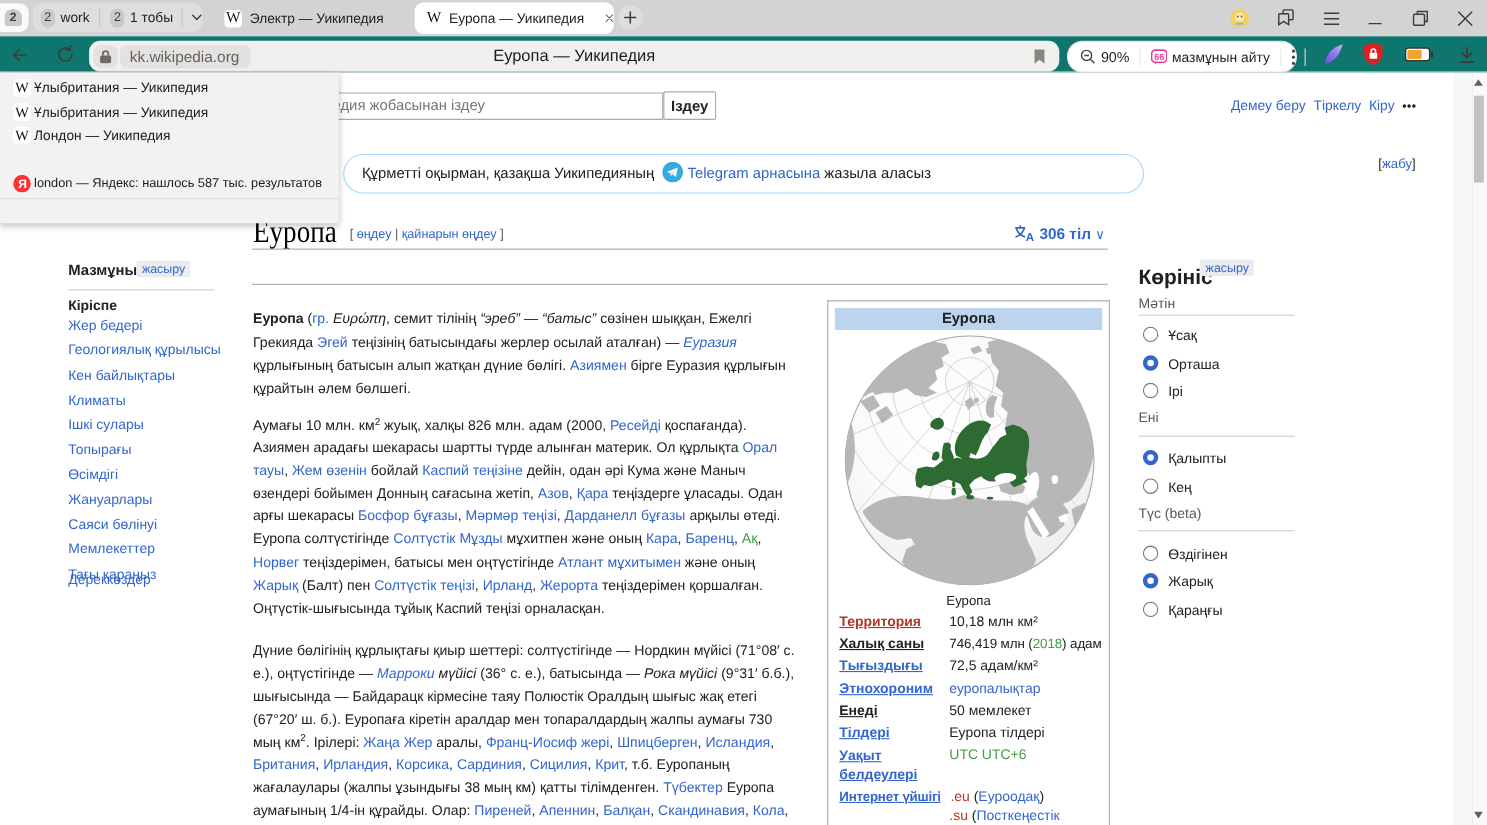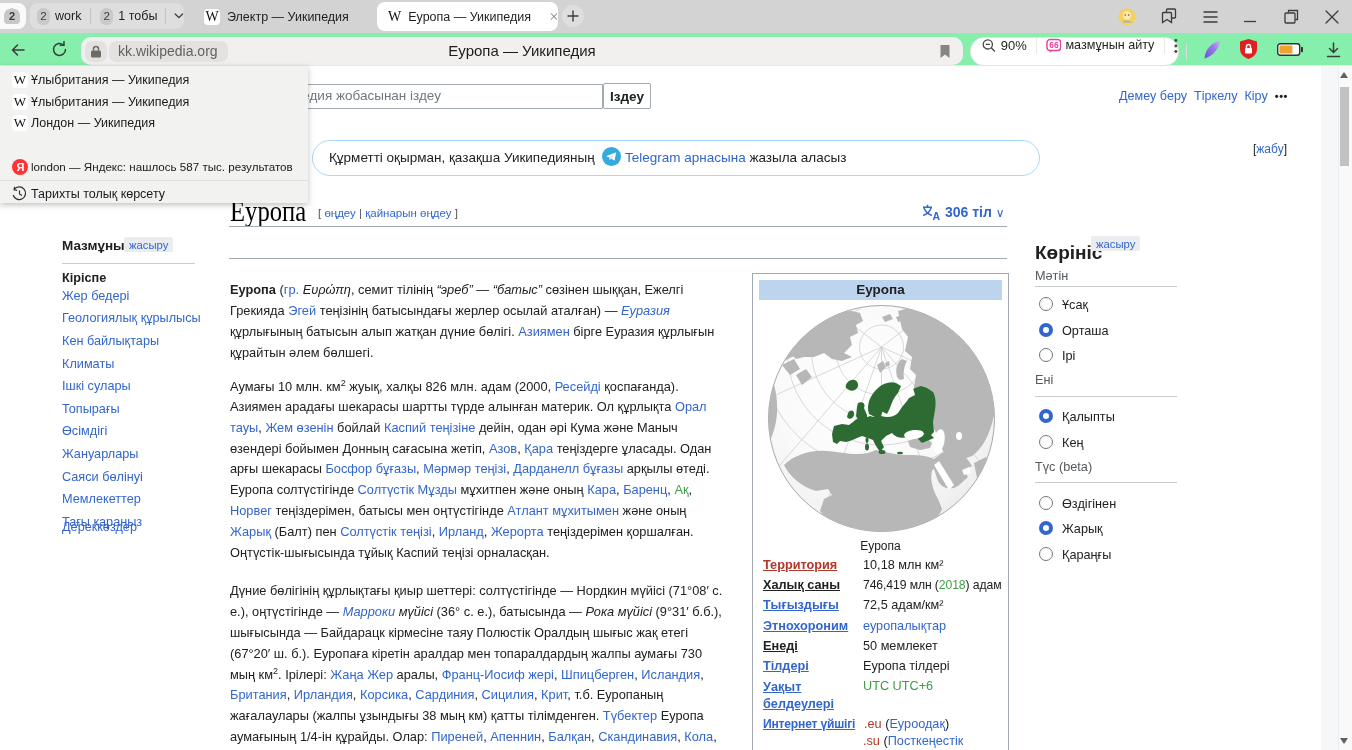--- a/index.html
+++ b/index.html
@@ -29,28 +29,28 @@
   .wtile { width:16px; height:16px; background:#fff; border-radius:4px; text-align:center;
      font-family:"Liberation Serif",serif; font-size:14px; line-height:16px; color:#111; }
   #tab1 { position:absolute; left:204px; top:0; height:33px; display:flex; align-items:center; gap:7px;}
   #tabactive { position:absolute; left:377px; top:2px; width:181px; height:29px; background:#fff;
      border-radius:8px; display:flex; align-items:center; gap:7px; padding-left:11px; }
   #plusbtn { position:absolute; left:562px; top:5px; width:22px; height:22px; border-radius:50%;
      background:#dedede; }
   .winicon { position:absolute; top:0; height:33px; display:flex; align-items:center; }
 
   
-  #toolbar { position:absolute; left:0; top:33px; width:1352px; height:33px; background:#86efac; border-bottom:1px solid #e9e8e7; }
+  #toolbar { position:absolute; left:0; top:33px; width:1352px; height:33px; background:#0f766e; border-bottom:1px solid #e9e8e7; }
   #omni { position:absolute; left:81px; top:4px; width:882px; height:28px; background:#f1f0ef;
      border-radius:10px; }
   .urlpill { position:absolute; top:3.5px; height:21px; background:#e4e2e0; border-radius:7px; }
   #pagetitle { position:absolute; left:0; top:0; width:100%; height:28px; text-align:center;
      font-size:15px; color:#1c1c1c; line-height:27px; }
   #zoomgrp { position:absolute; left:970px; top:4px; width:209px; height:29px; background:#fff;
-     border:1px solid #e3e3e3; border-radius:14px; display:flex; white-space:nowrap; }
+     border:1px solid #e3e3e3; border-radius:14px; display:flex; align-items:center; white-space:nowrap; }
 
   
   #page { position:absolute; left:0; top:0; width:1352px; height:750px; background:#fff; }
 
   
   #dropdown { position:absolute; left:0; top:66px; width:308px; height:137px; background:#f2f2f1; overflow:hidden;
      box-shadow:0 2px 6px rgba(0,0,0,.25); z-index:50; font-size:12.5px; color:#1a1a1a; }
   .drow { position:absolute; left:0; width:100%; height:21px; display:flex; align-items:center; }
   .drow .ic { position:absolute; left:12px; width:16px; height:16px; }
   .drow .t { position:absolute; left:31px; white-space:nowrap; }
@@ -457,21 +457,13 @@
       <span class="t">Лондон — Уикипедия</span>
     </div>
   <div class="drow" style="top:90px">
       <span class="ic"><svg width="16" height="16" viewBox="0 0 16 16">
     <circle cx="8" cy="8" r="8" fill="#f33"></circle>
           <text x="4.5" y="12" font-size="11" font-weight="bold" fill="#fff">Я</text>
         </svg></span>
     <span class="t" style="font-size:11.6px">london — Яндекс: нашлось 587 тыс. результатов</span>
     </div>
   <div id="dsep"></div>
-  <div class="drow" style="top:117px">
-      <span class="ic"><svg width="15" height="15" viewBox="0 0 15 15" fill="none" stroke="#333" stroke-width="1.3">
-    <path d="M2.2 3.5 a6.3 6.3 0 1 1 -1 5.5"></path>
-          <path d="M2.6.8 l-.5 3 3 .5" stroke-width="1.2"></path>
-    <path d="M7.5 4.5 V8 l2.5 1.5" stroke-width="1.2"></path>
-        </svg></span>
-    <span class="t">Тарихты толық көрсету</span>
-    </div>
 </div>
 
 </body></html>

